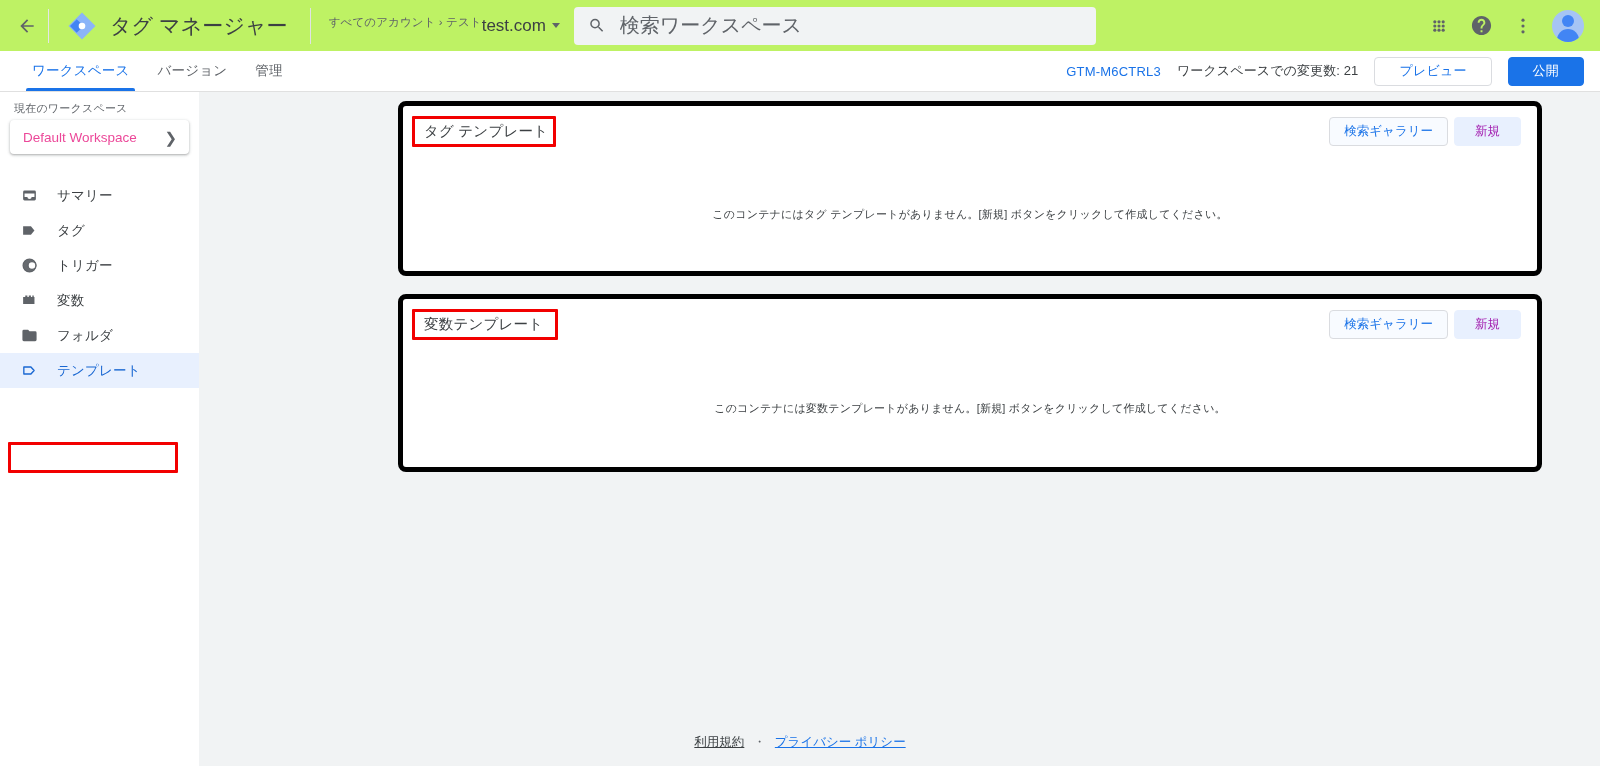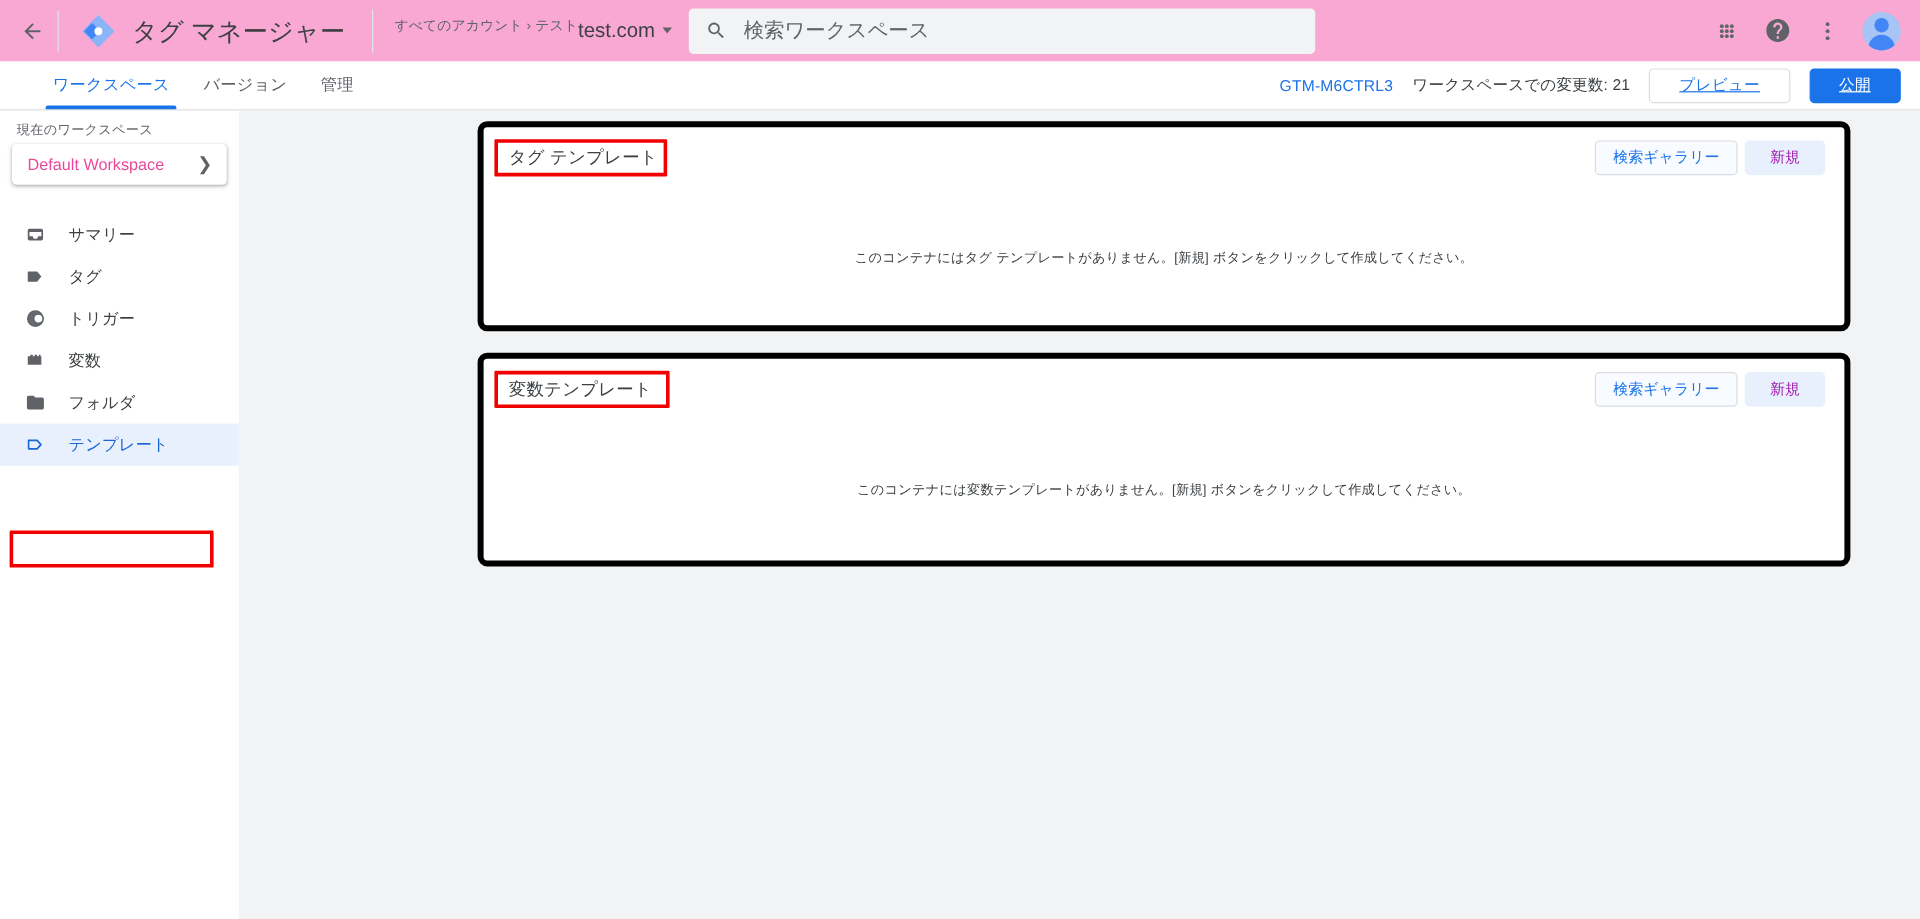--- a/index.html
+++ b/index.html
@@ -7,21 +7,21 @@
     width: 1600px; height: 766px;
     font-family: "Liberation Sans", "DejaVu Sans", sans-serif;
     background: #f1f3f4;
     overflow: hidden;
     -webkit-font-smoothing: antialiased;
   }
   .app { width: 1600px; height: 766px; position: relative; display: flex; flex-direction: column; background: #f1f3f4; }
 
   
   .topbar {
-    height: 51px; min-height: 51px; background: #f9a8d4;
+    height: 51px; min-height: 51px; background: #bef264;
     display: flex; align-items: center; padding: 0 16px 0 8px;
     position: relative; z-index: 5;
   }
   .back-btn {
     width: 38px; height: 38px; border-radius: 50%;
     display: flex; align-items: center; justify-content: center;
     color: #5f6368; flex: 0 0 auto; cursor: pointer;
   }
   .divider-v { width: 1px; height: 34px; background: #e4e6e8; margin: 0 4px 0 2px; }
   .brand { display: flex; align-items: center; gap: 13px; padding-left: 14px; flex: 0 0 auto; }
@@ -32,53 +32,53 @@
   .acct-crumb { font-size: 11.5px; color: #5f6368; line-height: 15px; white-space: nowrap; letter-spacing: .1px; }
   .acct-name { font-size: 17px; color: #3c4043; line-height: 21px; display: flex; align-items: center; gap: 6px; white-space: nowrap; }
   .caret { width: 0; height: 0; border-left: 4.5px solid transparent; border-right: 4.5px solid transparent; border-top: 5px solid #5f6368; display: inline-block; }
 
   .searchwrap { flex: 0 0 auto; margin-left: 14px; }
   .searchbox {
     width: 522px; height: 38px; background: #f1f3f4; border-radius: 4px;
     display: flex; align-items: center; padding: 0 14px; gap: 14px;
   }
   .searchbox input {
-    border: 0; outline: 0; background: transparent; font-size: 17px;
+    border: 0; outline: 0; background: transparent; font-size: 20px;
     color: #3c4043; width: 100%; font-family: inherit;
   }
   .searchbox input::placeholder { color: #5f6368; }
 
   .topbar-spacer { flex: 1 1 auto; }
   .top-icons { display: flex; align-items: center; gap: 16px; flex: 0 0 auto; }
   .ticon { width: 26px; height: 26px; display: flex; align-items: center; justify-content: center; cursor: pointer; color: #5f6368; }
   .avatar {
     width: 32px; height: 32px; border-radius: 50%; background: #a6c4f4;
     overflow: hidden; position: relative; cursor: pointer; flex: 0 0 auto;
   }
   .avatar::before { content:""; position:absolute; width:12px; height:12px; border-radius:50%; background:#4285f4; left:10px; top:5px; }
   .avatar::after  { content:""; position:absolute; width:22px; height:14px; border-radius:11px 11px 0 0; background:#4285f4; left:5px; top:19px; }
 
   
   .tabbar {
     height: 41px; min-height: 41px; background: #fff; display: flex; align-items: stretch;
-    border-bottom: 1px solid #e0e0e0; position: relative; z-index: 4; padding-left: 12px;
+    border-bottom: 1px solid #e0e0e0; position: relative; z-index: 4;
   }
   .tabs { display: flex; align-items: stretch; padding-left: 18px; }
   .tab {
     position: relative; display: flex; align-items: center; padding: 0 14px;
     font-size: 13.5px; color: #5f6368; cursor: pointer; white-space: nowrap; letter-spacing: .2px;
   }
   .tab.active { color: #1a73e8; }
   .tab.active::after { content:""; position:absolute; left:8px; right:8px; bottom:0; height:3px; background:#1a73e8; border-radius:2px 2px 0 0; }
   .tabbar-right { margin-left: auto; display: flex; align-items: center; gap: 16px; padding-right: 16px; }
   .container-id { font-size: 13px; color: #1a73e8; cursor: pointer; letter-spacing: .2px; }
   .changes-count { font-size: 13px; color: #3c4043; letter-spacing: .1px; }
   .btn {
     height: 29px; border-radius: 4px; font-size: 13px; display: flex; align-items: center;
-    justify-content: center; cursor: pointer; white-space: nowrap; font-family: inherit; letter-spacing: .2px; text-decoration: underline;
+    justify-content: center; cursor: pointer; white-space: nowrap; font-family: inherit; letter-spacing: .2px;
   }
   .btn-outline { border: 1px solid #dadce0; color: #1a73e8; background: #fff; padding: 0 24px; }
   .btn-primary { background: #1a73e8; color: #fff; border: 1px solid #1a73e8; padding: 0 24px; font-weight: 500; }
 
   
   .body { flex: 1 1 auto; display: flex; min-height: 0; background: #f1f3f4; position: relative; }
 
   
   .sidebar { width: 199px; min-width: 199px; background: #fff; padding-top: 9px; position: relative; }
   .ws-label { font-size: 11px; color: #5f6368; padding: 0 0 4px 14px; letter-spacing: .2px; }
@@ -318,15 +318,20 @@
             <div class="btn-gallery">検索ギャラリー</div>
             <div class="btn-new">新規</div>
           </div>
           <div class="annot" style="left:9px; top:10px; width:146px; height:31px;"></div>
         </div>
         <div class="card-empty">このコンテナには変数テンプレートがありません。[新規] ボタンをクリックして作成してください。</div>
       </div>
 
     </div>
 
+    <div class="footer">
+      <a>利用規約</a>
+      <span class="dot">・</span>
+      <a class="priv">プライバシー ポリシー</a>
+    </div>
 
   </div>
 </div>
 
 </body></html>

